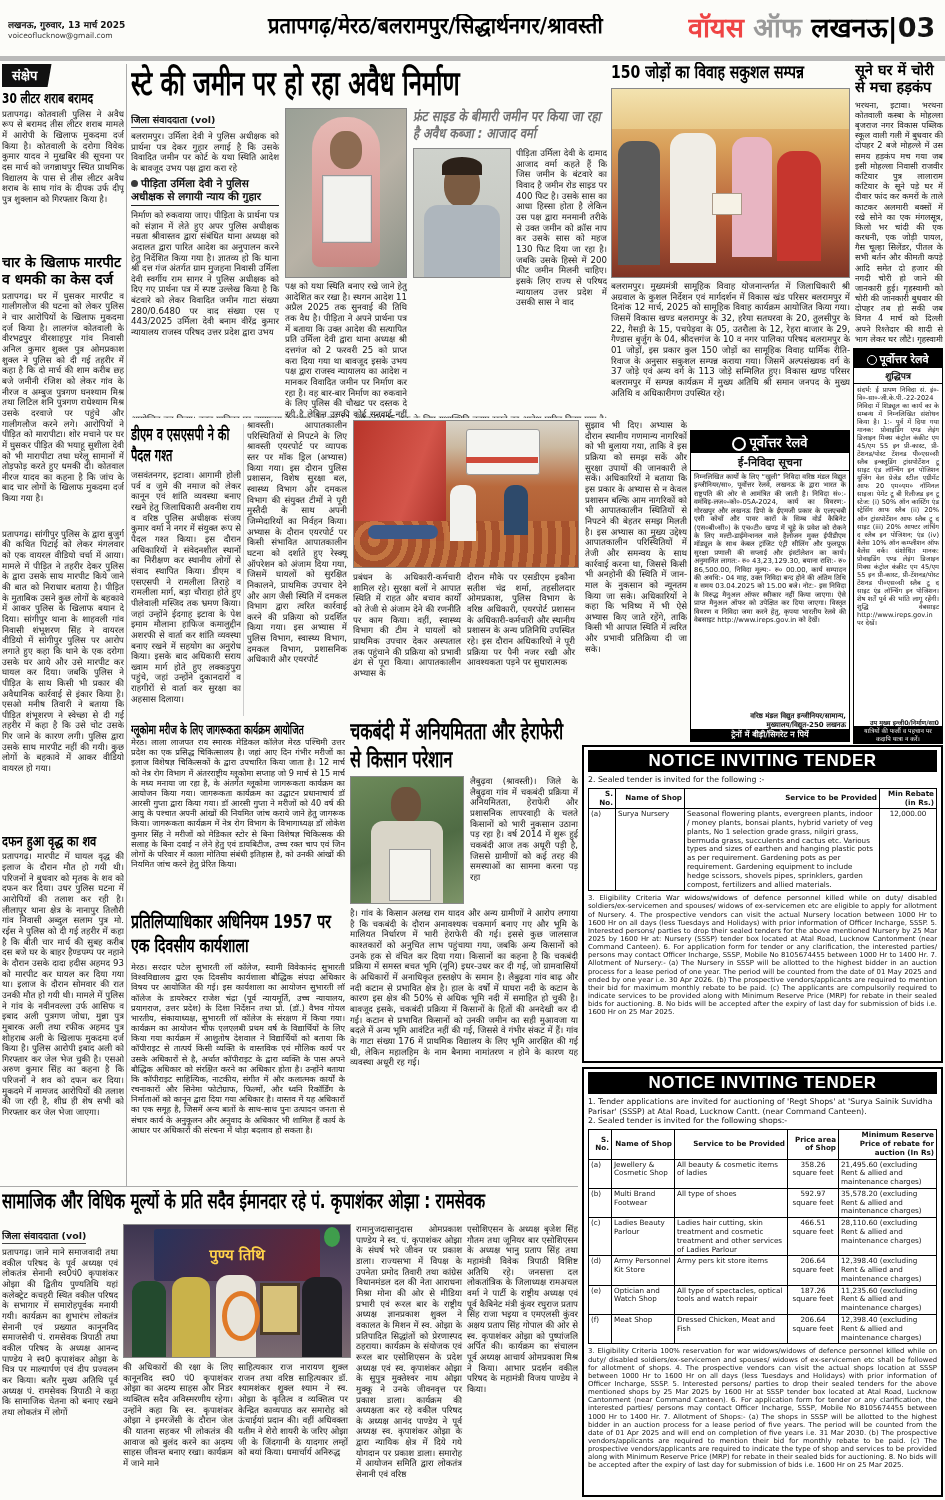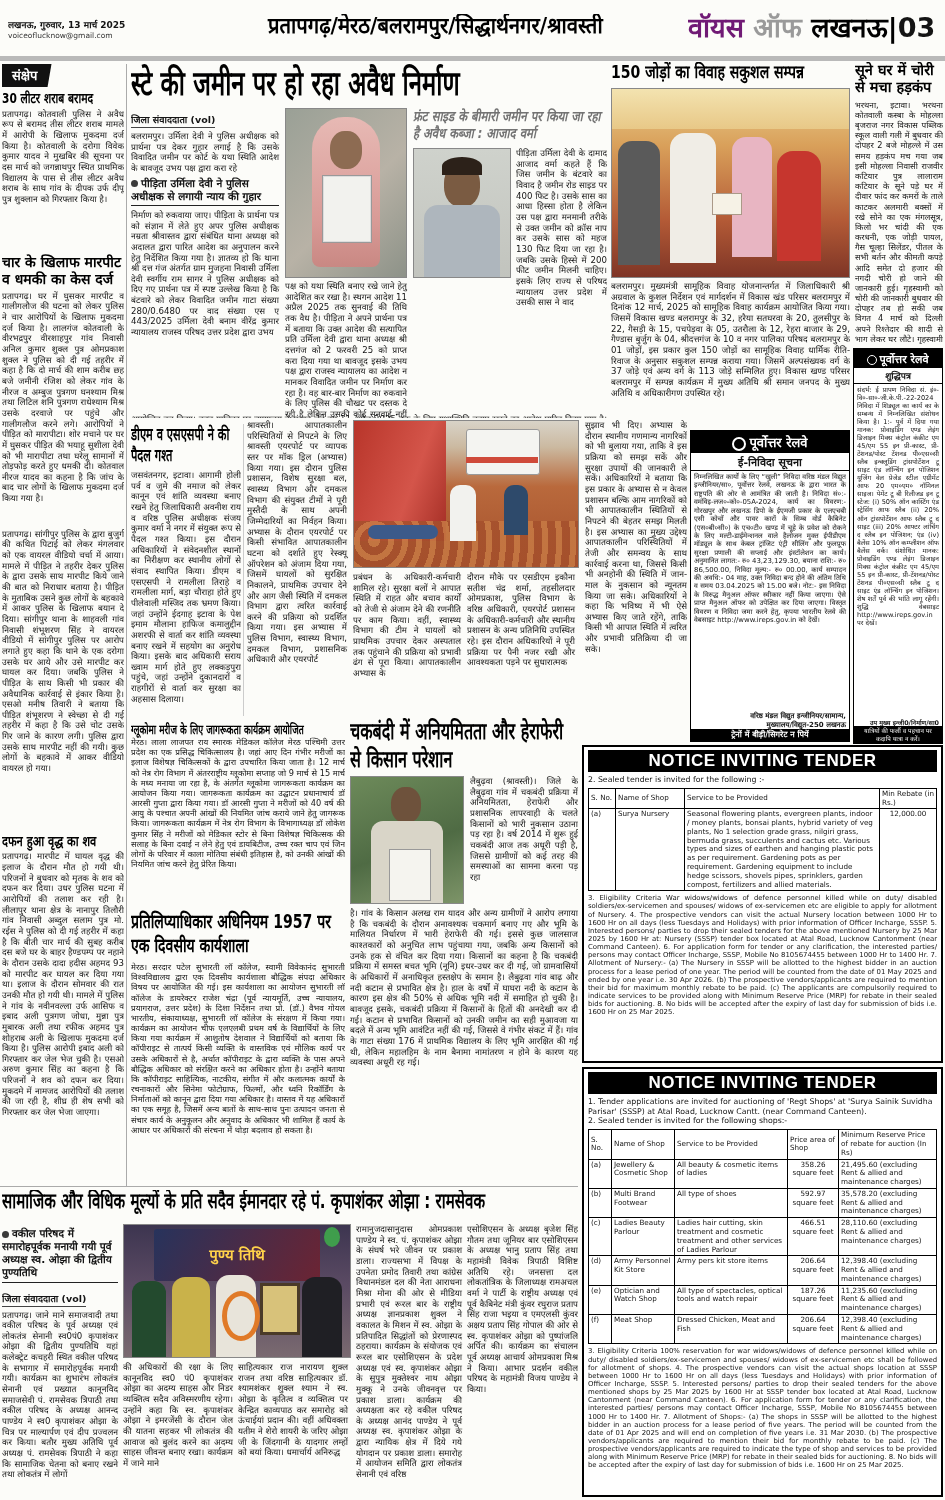--- a/index.html
+++ b/index.html
@@ -18,21 +18,21 @@
   .vline{position:absolute;width:1px;background:#aaa;}
   .hline{position:absolute;height:1px;background:#aaa;}
   .photo{position:relative;overflow:hidden;border:1px solid #888;}
   .redhead{color:#737373;font-weight:bold;line-height:1.2;font-style:italic;}
   
   .notice{border:2px solid #000;background:#fff;padding:3px 4px;box-sizing:border-box;}
   .notice-bar{background:#000;color:#fff;font-weight:bold;text-align:center;font-size:17px;letter-spacing:.5px;padding:1px 0;margin-bottom:3px;font-family:"Liberation Sans",sans-serif;}
   .notice-intro{font-size:7.8px;line-height:1.25;}
   .ntable{border-collapse:collapse;width:100%;margin:3px 0;}
   .ntable td,.ntable th{border:1px solid #000;font-size:7.2px;line-height:1.22;padding:1px 2px;vertical-align:top;text-align:left;}
-  .ntable th{font-weight:normal;text-align:left;vertical-align:middle;}
+  .ntable th{font-weight:bold;text-align:right;vertical-align:middle;}
   .terms{font-size:6.9px;line-height:1.18;text-align:justify;}
   
   .rail{border:1.5px solid #000;background:#fff;box-sizing:border-box;}
   .rail-head{background:#000;color:#fff;font-weight:bold;text-align:center;font-size:11px;padding:2px 0;}
   .rail-sub{font-weight:bold;text-align:center;font-size:9px;border-bottom:1px solid #000;padding:1px 0;}
   .rail-bd{font-size:6.6px;line-height:1.22;text-align:justify;padding:2px 3px;}
   .rail-foot{background:#000;color:#fff;font-size:6.8px;text-align:center;padding:1px 2px;line-height:1.2;}
   .sig{font-weight:bold;font-size:7px;text-align:right;padding:0 3px;}
   .tag{background:#111;color:#fff;font-weight:bold;font-size:13px;padding:2px 14px 3px 10px;display:inline-block;clip-path:polygon(0 0,100% 0,92% 100%,0 100%);}
 </style>
@@ -41,21 +41,21 @@
 
 <div class="abs" style="left:0;top:0;width:945px;height:56px;">
   <div class="abs" style="left:8px;top:18px;width:150px;">
     <div style="font-weight:bold;font-size:9px;">लखनऊ, गुरुवार, 13 मार्च 2025</div>
     <div style="font-size:7.5px;color:#333;">voiceoflucknow@gmail.com</div>
   </div>
   <div class="abs" style="left:235px;top:14px;width:430px;text-align:center;">
     <span class="hl sx nowrap" style="font-size:22px;transform:scaleX(.92);">प्रतापगढ़/मेरठ/बलरामपुर/सिद्धार्थनगर/श्रावस्ती</span>
   </div>
   <div class="abs nowrap" style="left:688px;top:8px;width:255px;font-weight:bold;font-size:27px;">
-    <span style="color:#701a75;">वॉयस</span>
+    <span style="color:#ef4444;">वॉयस</span>
     <span style="color:#9a9a9a;">ऑफ</span>
     <span style="color:#000;">लखनऊ</span><span style="color:#000;">|</span><span>03</span>
   </div>
 </div>
 <div class="abs" style="left:0;top:56px;width:945px;height:5px;background:#b9b9b9;"></div>
 
 <div class="abs" style="left:2px;top:64px;width:122px;height:1122px;">
   <div class="tag">संक्षेप</div>
   <div class="hl" style="font-size:14px;margin:4px 0 2px 0;">
       <span class="sxb nowrap" style="transform:scaleX(.76);">30 लीटर शराब बरामद</span>
@@ -282,21 +282,20 @@
   </tbody>
     </table>
   <div class="terms">3. Eligibility Criteria 100% reservation for war widows/widows of defence personnel killed while on duty/ disabled soldiers/ex-servicemen and spouses/ widows of ex-servicemen etc shall be followed for allotment of shops. 4. The prospective vendors can visit the actual shops location at SSSP between 1000 Hr to 1600 Hr on all days (less Tuesdays and Holidays) with prior information of Officer Incharge, SSSP. 5. Interested persons/ parties to drop their sealed tenders for the above mentioned shops by 25 Mar 2025 by 1600 Hr at SSSP tender box located at Atal Road, Lucknow Cantonment (near Command Canteen). 6. For application form for tender or any clarification, the interested parties/ persons may contact Officer Incharge, SSSP, Mobile No 8105674455 between 1000 Hr to 1400 Hr. 7. Allotment of Shops:- (a) The shops in SSSP will be allotted to the highest bidder in an auction process for a lease period of five years. The period will be counted from the date of 01 Apr 2025 and will end on completion of five years i.e. 31 Mar 2030. (b) The prospective vendors/applicants are required to mention their bid for monthly rebate to be paid. (c) The prospective vendors/applicants are required to indicate the type of shop and services to be provided along with Minimum Reserve Price (MRP) for rebate in their sealed bids for auctioning. 8. No bids will be accepted after the expiry of last day for submission of bids i.e. 1600 Hr on 25 Mar 2025.</div>
 </div>
 
 <div class="hline" style="left:0;top:1186px;width:578px;"></div>
 <div class="abs" style="left:2px;top:1190px;width:576px;height:308px;">
   <div class="hl" style="height:30px;"><span class="sx nowrap" style="font-size:21px;transform:scaleX(.72);">सामाजिक और विधिक मूल्यों के प्रति सदैव ईमानदार रहे पं. कृपाशंकर ओझा : रामसेवक</span></div>
   <div style="display:flex;gap:5px;margin-top:4px;">
     <div style="width:116px;flex:none;">
-      <div class="bullet-head"><span class="dot"></span><span>वकील परिषद में समारोहपूर्वक मनायी गयी पूर्व अध्यक्ष स्व. ओझा की द्वितीय पुण्यतिथि</span></div>
       <div class="byline">जिला संवाददाता (vol)</div>
       <div class="bd" style="height:212px;">प्रतापगढ़। जाने माने समाजवादी तथा वकील परिषद के पूर्व अध्यक्ष एवं लोकतंत्र सेनानी स्व0पं0 कृपाशंकर ओझा की द्वितीय पुण्यतिथि यहां कलेक्ट्रेट कचहरी स्थित वकील परिषद के सभागार में समारोहपूर्वक मनायी गयी। कार्यक्रम का शुभारंभ लोकतंत्र सेनानी एवं प्रख्यात कानूनविद समाजसेवी पं. रामसेवक त्रिपाठी तथा वकील परिषद के अध्यक्ष आनन्द पाण्डेय ने स्व0 कृपाशंकर ओझा के चित्र पर माल्यार्पण एवं दीप प्रज्वलन कर किया। बतौर मुख्य अतिथि पूर्व अध्यक्ष पं. रामसेवक त्रिपाठी ने कहा कि सामाजिक चेतना को बनाए रखने तथा लोकतंत्र में लोगों</div>
     </div>
     <div style="width:228px;flex:none;">
       <div class="photo" style="width:226px;height:132px;background:linear-gradient(180deg,#3d3550 0%,#5a4a63 45%,#7a6a70 100%);">
         <div style="position:absolute;left:30px;top:4px;width:166px;height:52px;background:linear-gradient(120deg,#27335c,#6c2433);border-radius:3px;text-align:center;">
           <span style="color:#ffd24a;font-weight:bold;font-size:15px;line-height:52px;">पुण्य तिथि</span>
         </div>
         <div style="position:absolute;left:200px;top:2px;width:16px;height:20px;background:#3f9d4c;border-radius:50%;"></div>
         <div style="position:absolute;left:8px;top:56px;width:34px;height:76px;background:#234a2e;border-radius:12px 12px 0 0;"></div>

